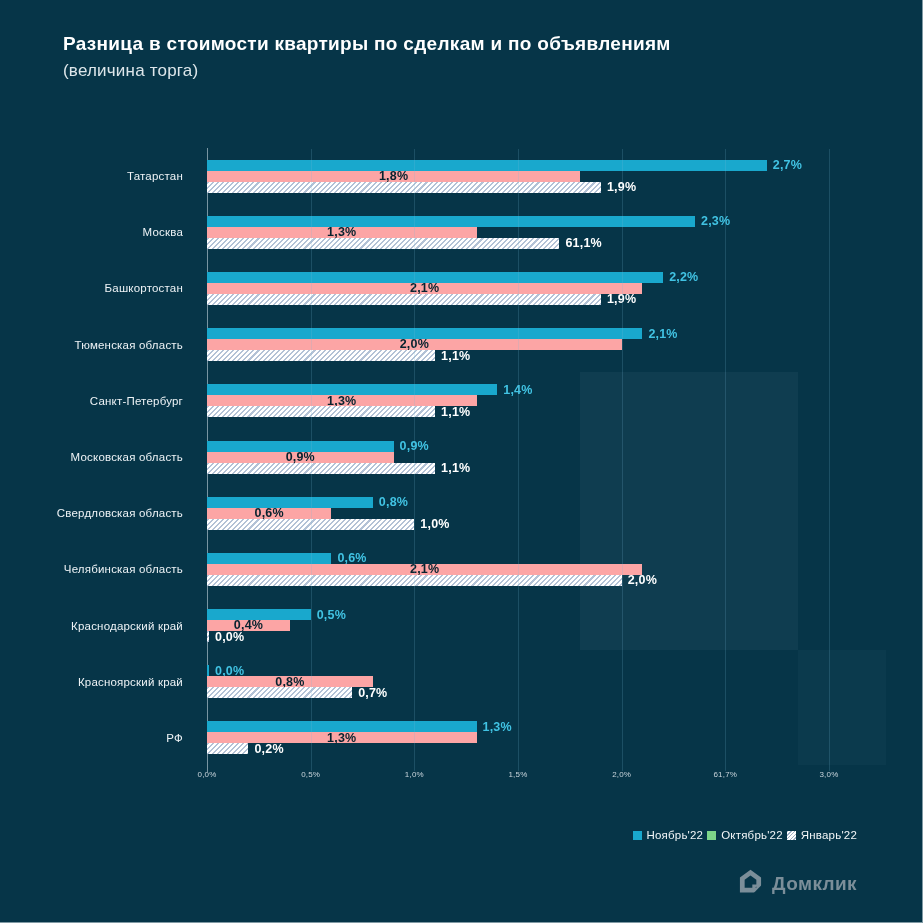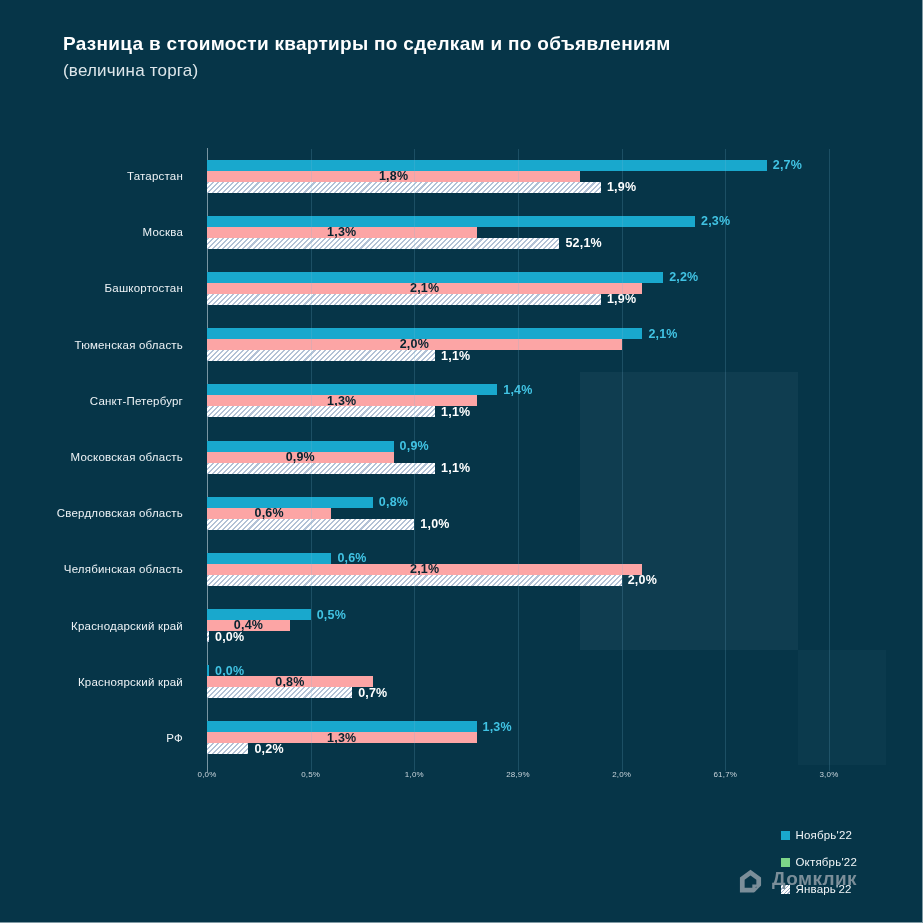--- a/index.html
+++ b/index.html
@@ -40,31 +40,31 @@
   .val-out { position:absolute; left:calc(100% + 6px); top:50%; transform:translateY(-50%); }
   .val-nov { color:#41c3e3; }
   .val-okt { color:#07222e; }
   .val-jan { color:#ffffff; }
 
   
   .tick-label { position:absolute; top:770px; transform:translateX(-50%);
                 color:#c9d5dc; font-size:8px; letter-spacing:.2px; }
 
   
-  .legend { position:absolute; right:65px; top:829px; display:flex; gap:15px; align-items:flex-start;flex-direction:column; }
+  .legend { position:absolute; right:65px; top:829px; display:flex; gap:4px; align-items:flex-start; }
   .legend-item { display:flex; align-items:center; gap:5px; }
   .legend-swatch { width:9px; height:9px; }
   .sw-nov { background:#19a8cd; }
   .sw-okt { background:#7dd689; }
   .sw-jan { background-color:#fff;
             background-image:repeating-linear-gradient(135deg,#9fb0c6 0 1px,rgba(0,0,0,0) 1px 2.6px); }
   .legend-label { color:#f2f6f8; font-size:11.5px; font-weight:500; letter-spacing:.2px; }
 
   
-  .brand { position:absolute; right:65px; bottom:27px; display:flex; align-items:flex-start; gap:8px; }
+  .brand { position:absolute; right:65px; bottom:27px; display:flex; align-items:flex-end; gap:8px; }
   .brand-text { color:#7b8e99; font-size:19px; font-weight:600; letter-spacing:.4px; }
 </style>
 </head>
 <body>
 
 <div class="page">
 
   <div class="title-block">
     <div class="title-line1">Разница в стоимости квартиры по сделкам и по объявлениям</div>
     <div class="title-line2">(величина торга)</div>
@@ -124,21 +124,21 @@
           </div>
         </div>
         <div class="row">
           <div class="bar bar-nov" style="width: 488px;">
             <span class="val val-nov val-out">2,3%</span>
           </div>
           <div class="bar bar-okt" style="width: 269.529px;">
             <span class="val val-okt">1,3%</span>
           </div>
           <div class="bar bar-jan" style="width: 352.461px;">
-            <span class="val val-jan val-out">52,1%</span>
+            <span class="val val-jan val-out">61,1%</span>
           </div>
         </div>
         <div class="row">
           <div class="bar bar-nov" style="width: 456.126px;">
             <span class="val val-nov val-out">2,2%</span>
           </div>
           <div class="bar bar-okt" style="width: 435.393px;">
             <span class="val val-okt">2,1%</span>
           </div>
           <div class="bar bar-jan" style="width: 393.927px;">
@@ -239,21 +239,21 @@
       <div class="gridline" style="left: 310.995px;"></div>
       <div class="gridline" style="left: 414.66px;"></div>
       <div class="gridline" style="left: 518.325px;"></div>
       <div class="gridline" style="left: 621.99px;"></div>
     </div>
 
   <div id="ticks">
       <span class="tick-label" style="left: 207px;">0,0%</span>
       <span class="tick-label" style="left: 310.665px;">0,5%</span>
       <span class="tick-label" style="left: 414.33px;">1,0%</span>
-      <span class="tick-label" style="left: 517.995px;">28,9%</span>
+      <span class="tick-label" style="left: 517.995px;">1,5%</span>
       <span class="tick-label" style="left: 621.66px;">2,0%</span>
       <span class="tick-label" style="left: 725.325px;">61,7%</span>
       <span class="tick-label" style="left: 828.99px;">3,0%</span>
     </div>
 
   <div class="legend" id="legend">
       <div class="legend-item">
         <span class="legend-swatch sw-nov"></span>
         <span class="legend-label">Ноябрь'22</span>
       </div>

